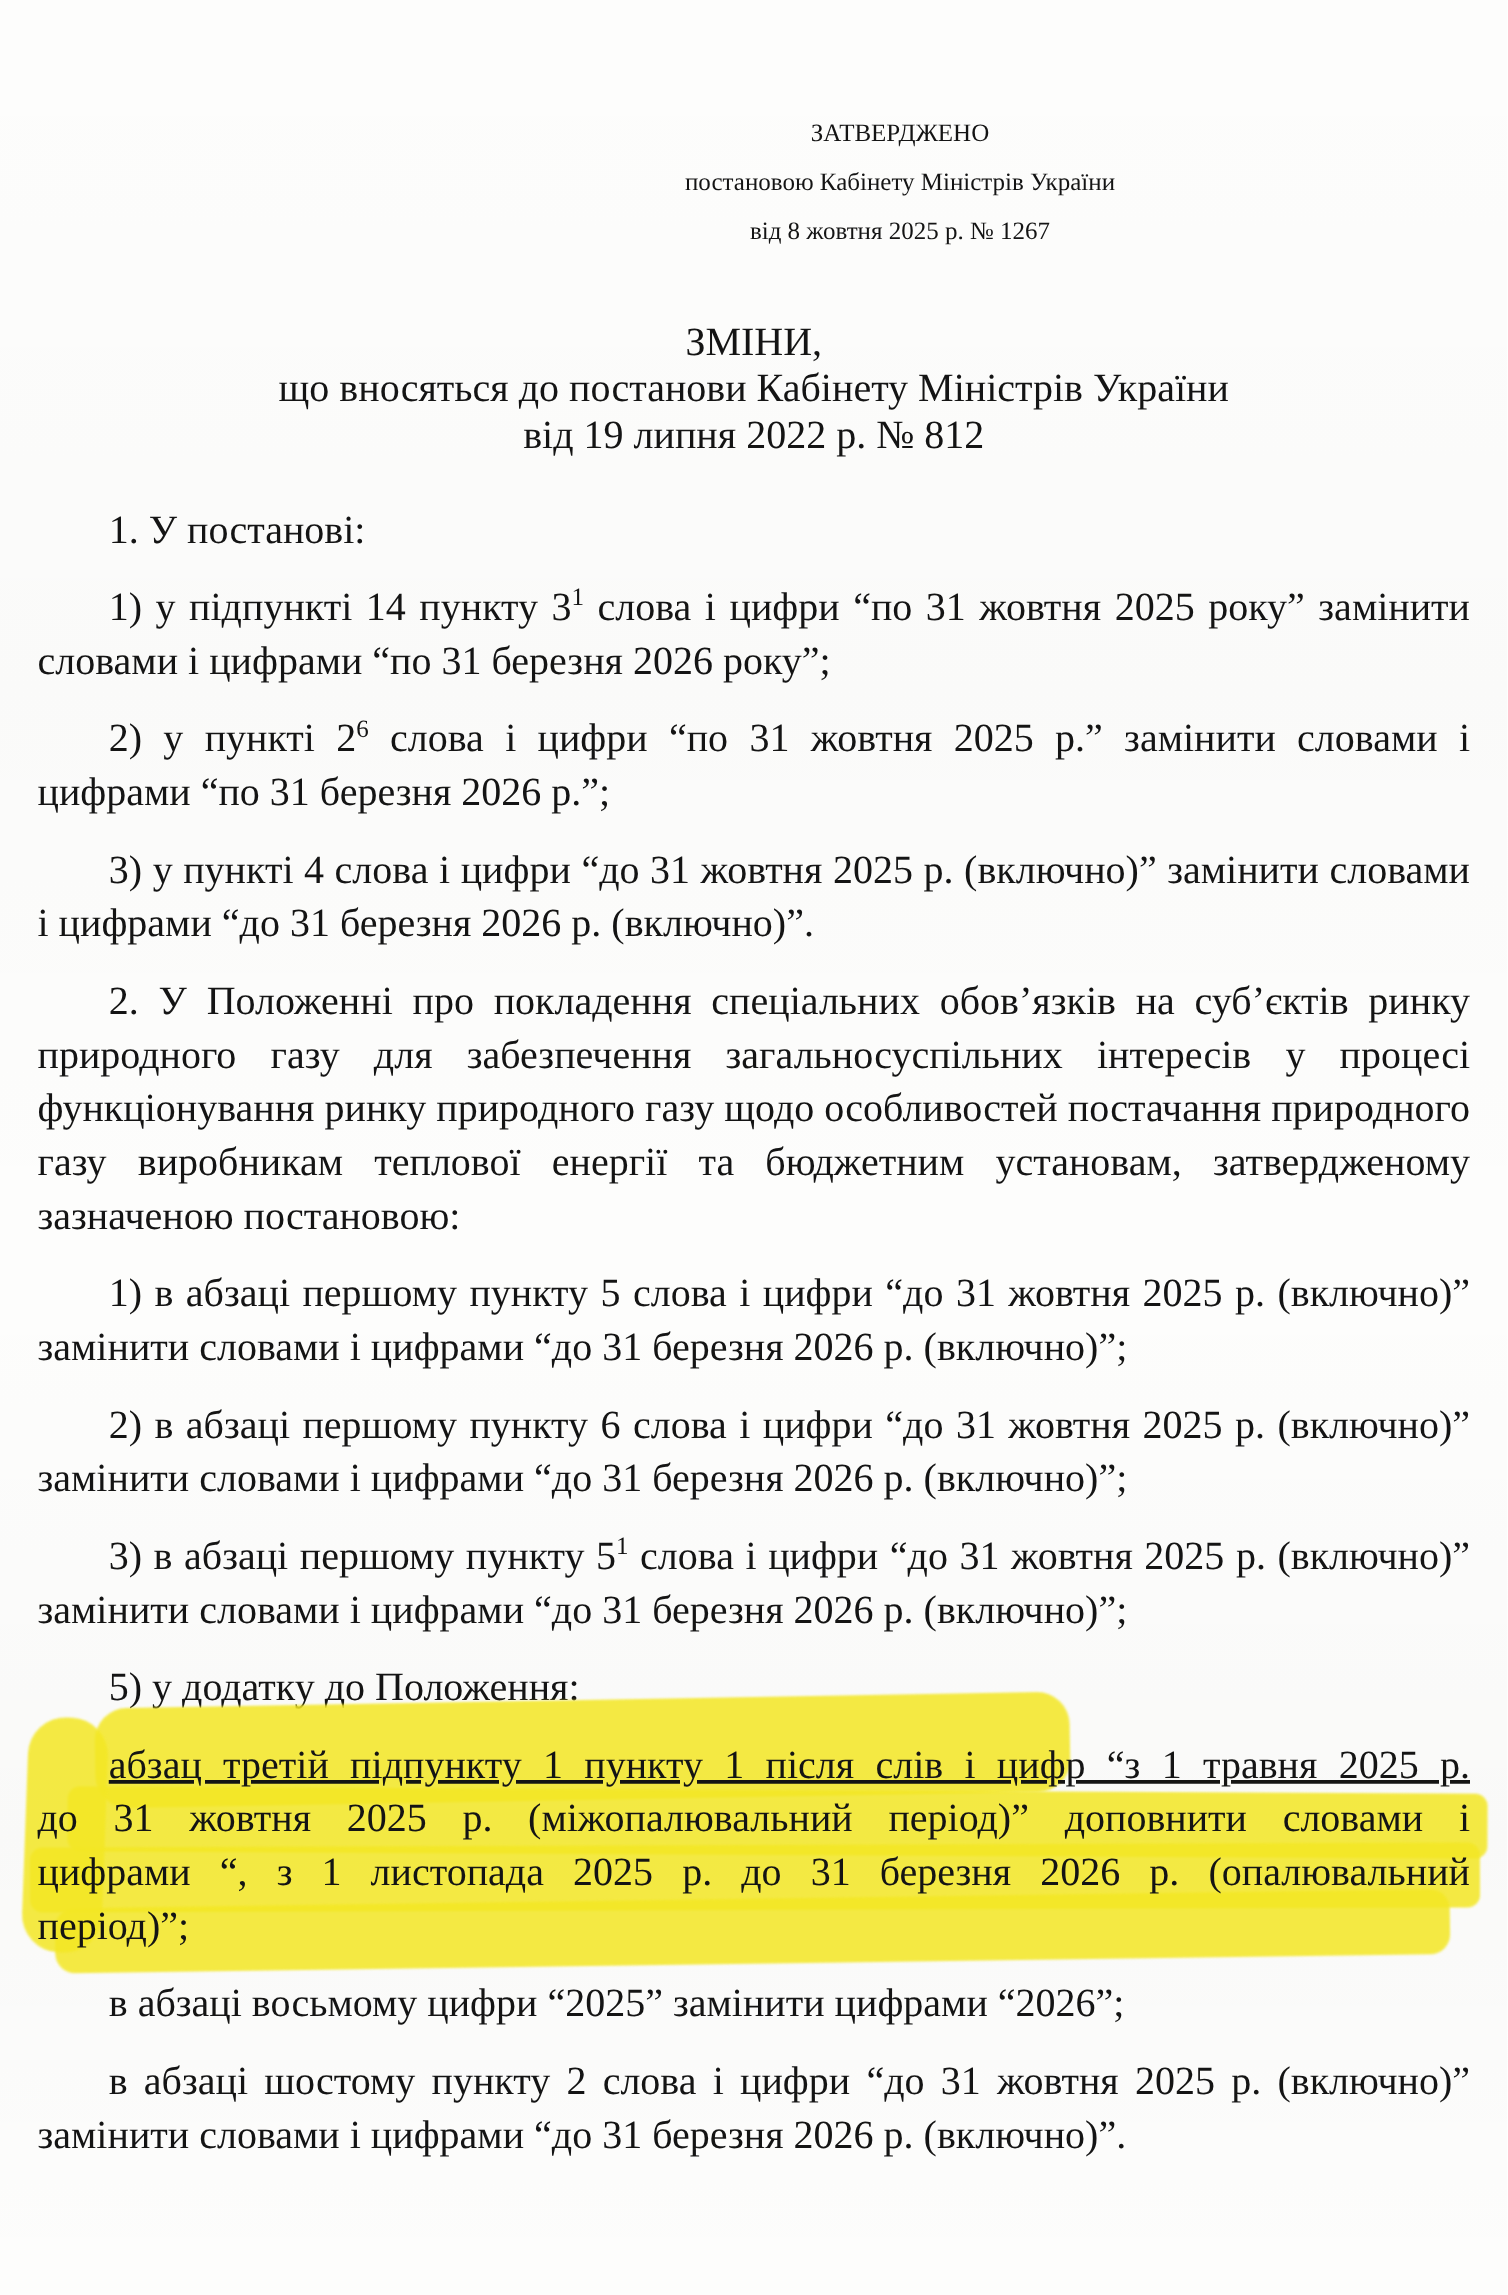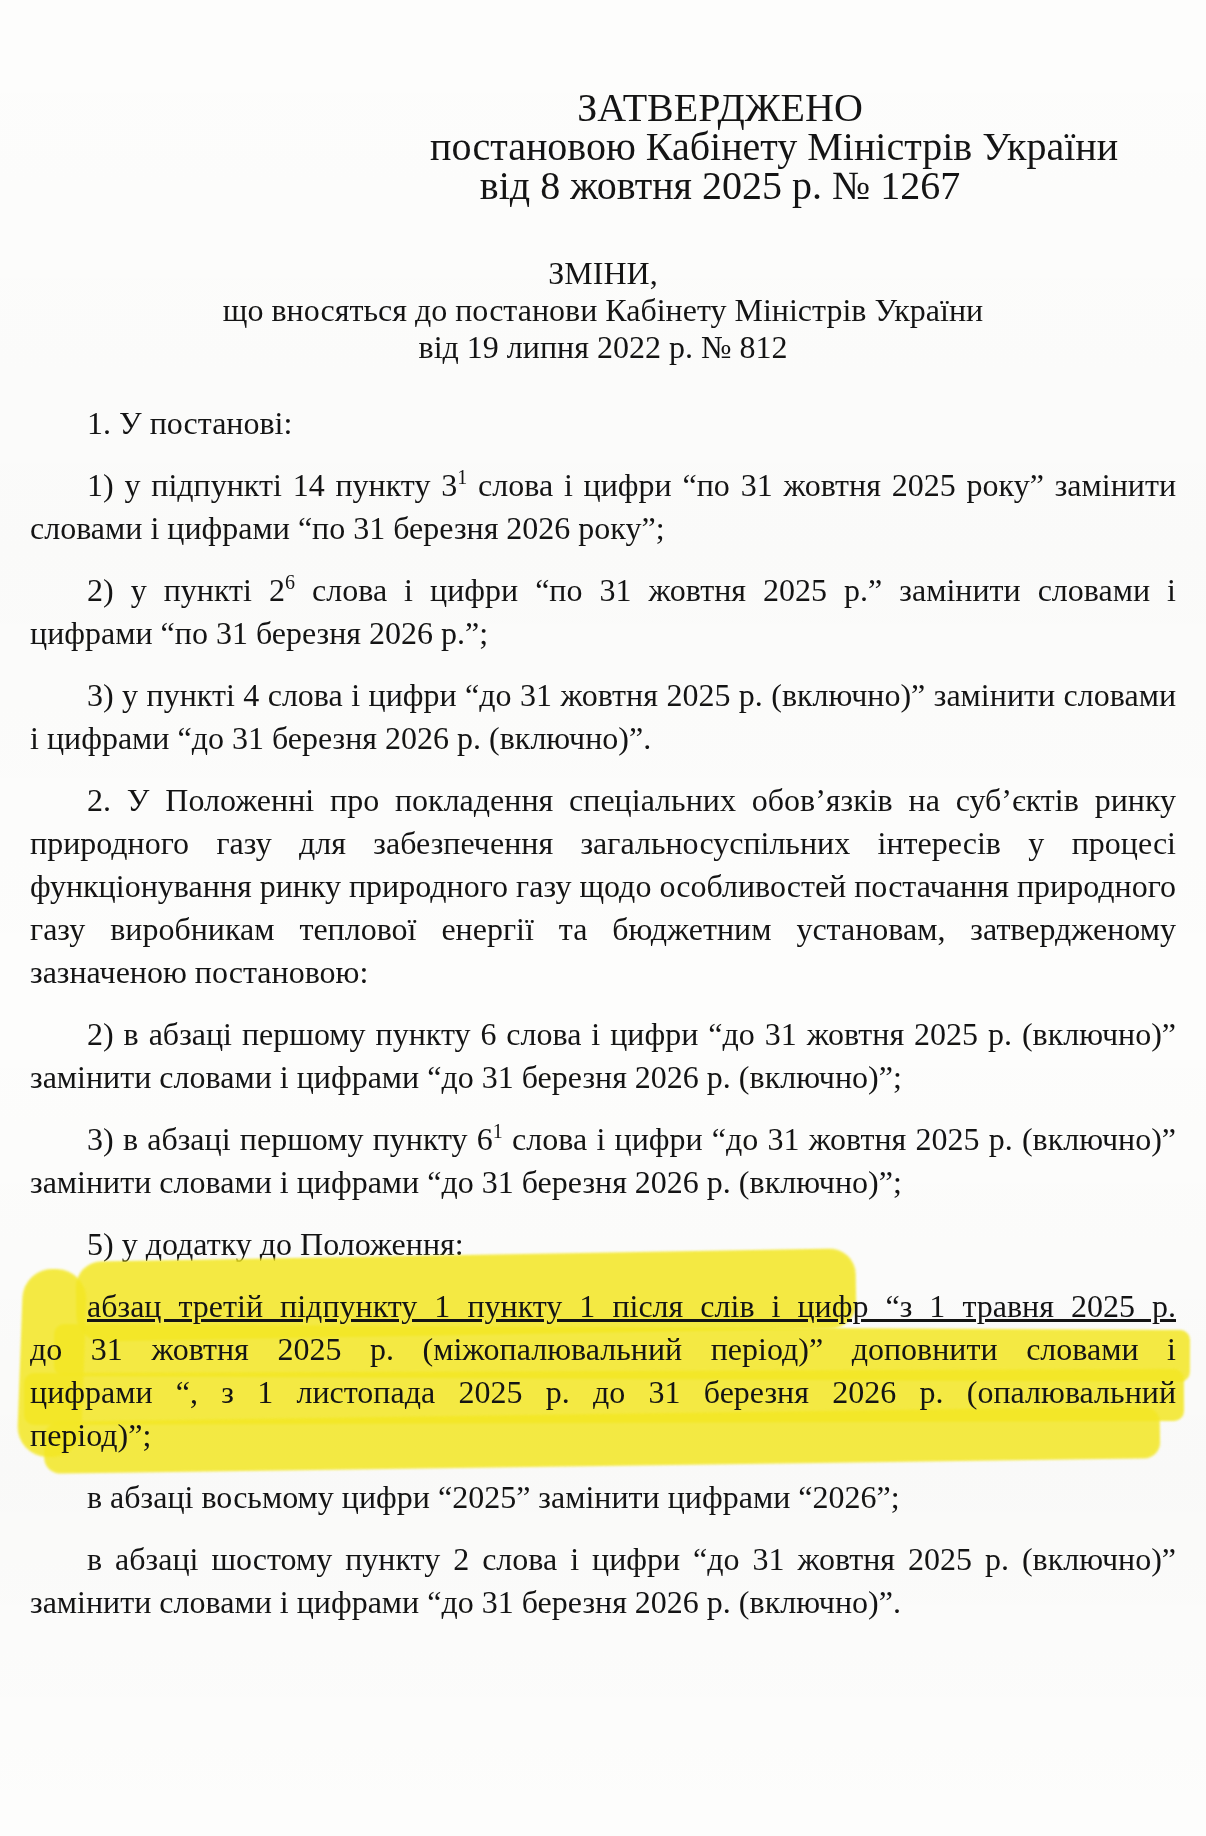--- a/index.html
+++ b/index.html
@@ -27,21 +27,21 @@
         rgba(0,0,0,0.012) 30%,
         rgba(0,0,0,0.00) 55%,
         rgba(0,0,0,0.015) 80%,
         rgba(0,0,0,0.00) 100%),
       #fdfdfc;
   }
   .approval {
     width: 580px;
     margin-left: 400px;
     text-align: center;
-    font-size: 40px;
+    font-size: 20px;
     line-height: 39px;
     white-space: nowrap;
   }
   .doc-title {
     margin-top: 50px;
     text-align: center;
     font-size: 32px;
     line-height: 37px;
   }
   .paragraphs {
@@ -102,22 +102,23 @@
     <div>що вносяться до постанови Кабінету Міністрів України</div>
     <div>від 19 липня 2022 р. № 812</div>
   </div>
 
   <div class="paragraphs">
       <p class="para"><span>1. У постанові:</span></p>
       <p class="para"><span>1) у підпункті 14 пункту 3</span><sup class="sscript">1</sup><span> слова і цифри “по 31 жовтня 2025 року” замінити словами і цифрами “по 31 березня 2026 року”;</span></p>
       <p class="para"><span>2) у пункті 2</span><sup class="sscript">6</sup><span> слова і цифри “по 31 жовтня 2025 р.” замінити словами і цифрами “по 31 березня 2026 р.”;</span></p>
       <p class="para"><span>3) у пункті 4 слова і цифри “до 31 жовтня 2025 р. (включно)” замінити словами і цифрами “до 31 березня 2026 р. (включно)”.</span></p>
       <p class="para"><span>2. У Положенні про покладення спеціальних обов’язків на суб’єктів ринку природного газу для забезпечення загальносуспільних інтересів у процесі функціонування ринку природного газу щодо особливостей постачання природного газу виробникам теплової енергії та бюджетним установам, затвердженому зазначеною постановою:</span></p>
+      <p class="para"><span>1) в абзаці першому пункту 5 слова і цифри “до 31 жовтня 2025 р. (включно)” замінити словами і цифрами “до 31 березня 2026 р. (включно)”;</span></p>
       <p class="para"><span>2) в абзаці першому пункту 6 слова і цифри “до 31 жовтня 2025 р. (включно)” замінити словами і цифрами “до 31 березня 2026 р. (включно)”;</span></p>
-      <p class="para"><span>3) в абзаці першому пункту 6</span><sup class="sscript">1</sup><span> слова і цифри “до 31 жовтня 2025 р. (включно)” замінити словами і цифрами “до 31 березня 2026 р. (включно)”;</span></p>
+      <p class="para"><span>3) в абзаці першому пункту 5</span><sup class="sscript">1</sup><span> слова і цифри “до 31 жовтня 2025 р. (включно)” замінити словами і цифрами “до 31 березня 2026 р. (включно)”;</span></p>
       <p class="para"><span>5) у додатку до Положення:</span></p>
       <div class="hl-wrap">
         <span class="stroke s-top" style="background: rgb(243, 231, 36);"></span>
         <span class="stroke s-l2" style="background: rgb(243, 231, 36);"></span>
         <span class="stroke s-l3" style="background: rgb(243, 231, 36);"></span>
         <span class="stroke s-l4" style="background: rgb(243, 231, 36);"></span>
         <span class="stroke s-left" style="background: rgb(243, 231, 36);"></span>
         <div class="hl-line indent just">абзац третій підпункту 1 пункту 1 після слів і цифр “з 1 травня 2025 р.</div>
         <div class="hl-line just">до 31 жовтня 2025 р. (міжопалювальний період)” доповнити словами і</div>
         <div class="hl-line just">цифрами “, з 1 листопада 2025 р. до 31 березня 2026 р. (опалювальний</div>

